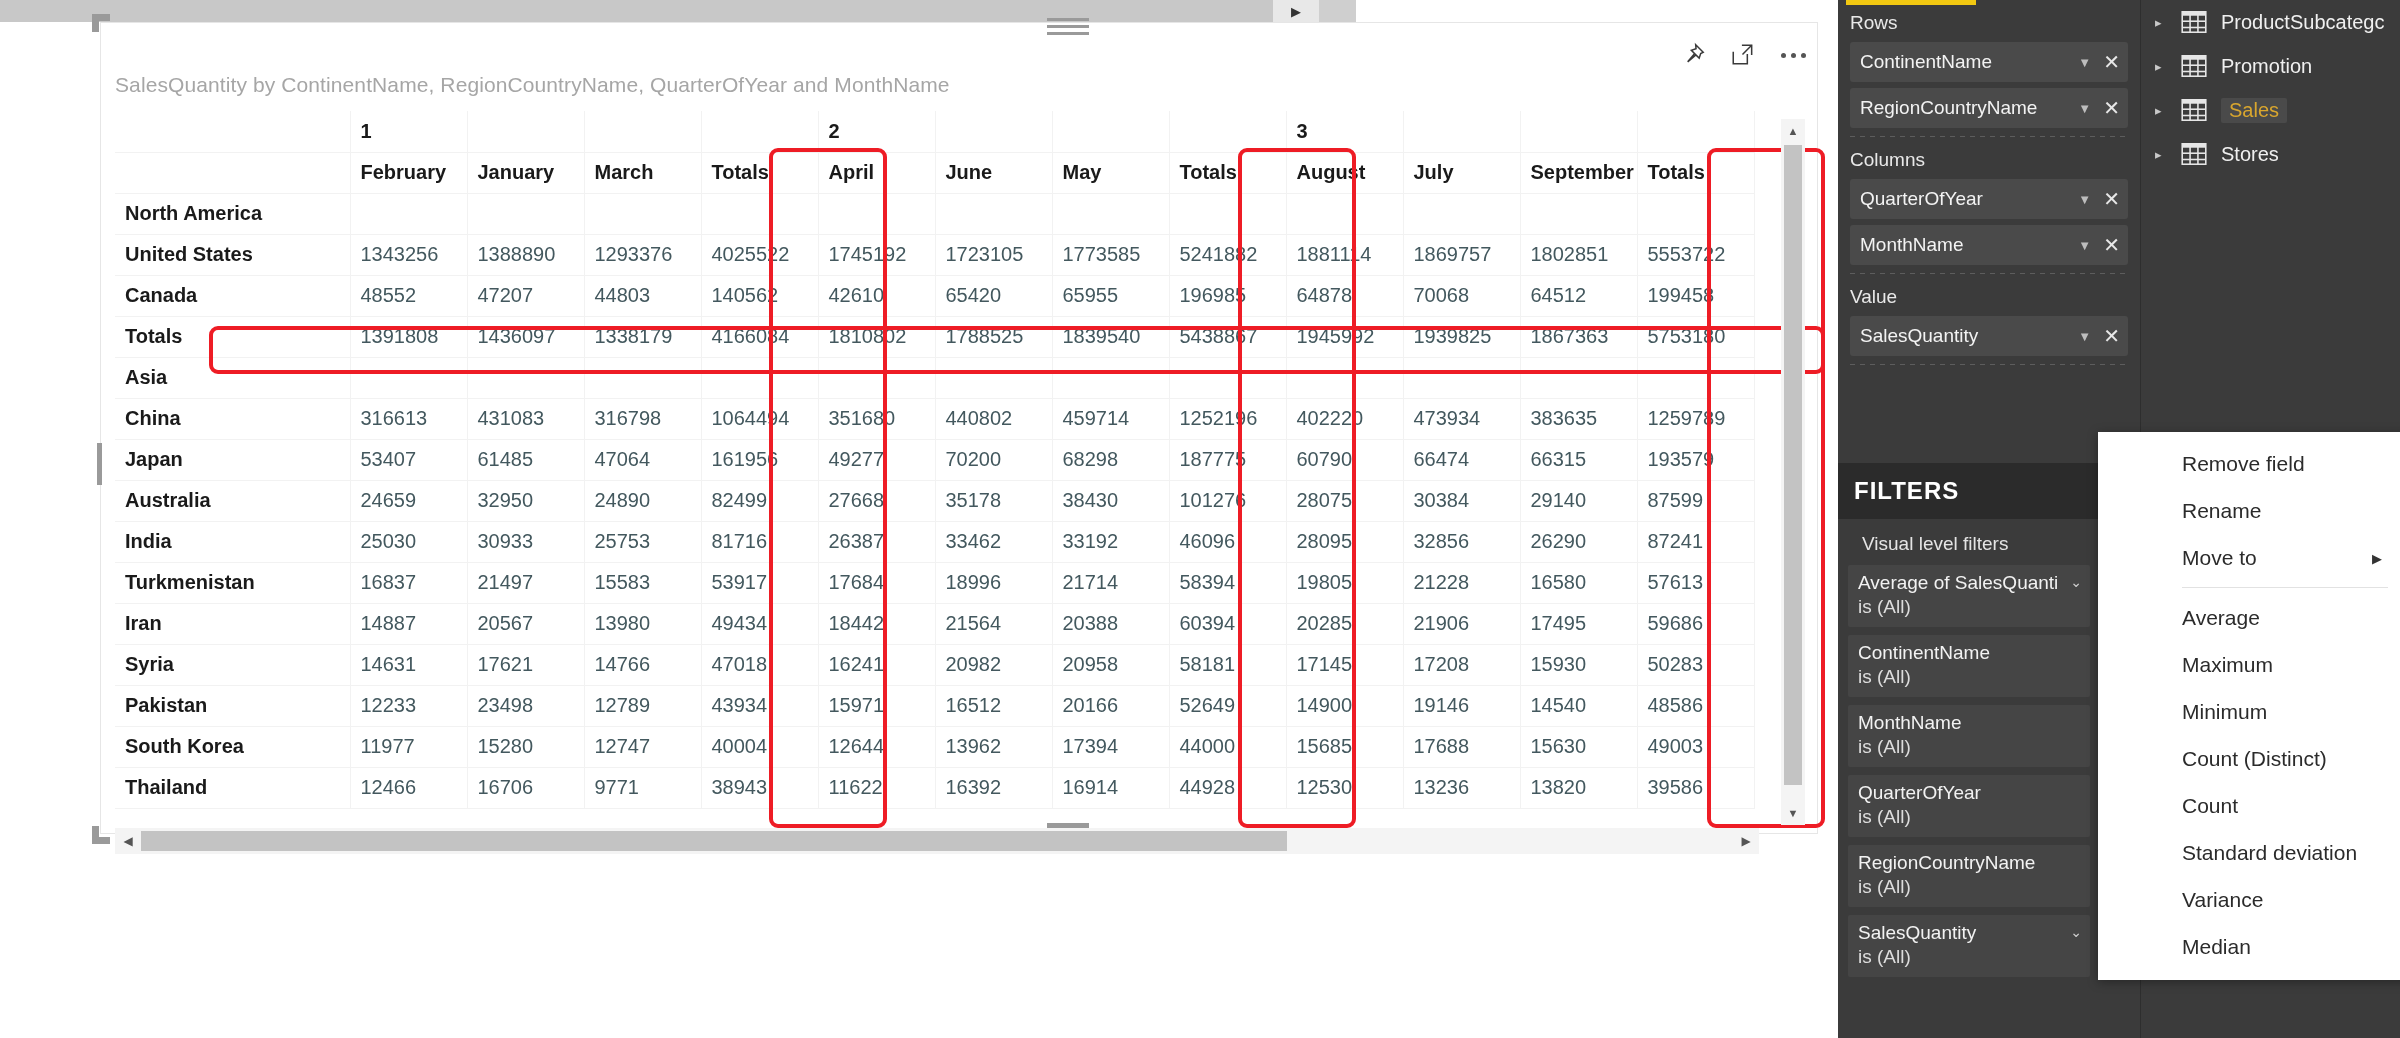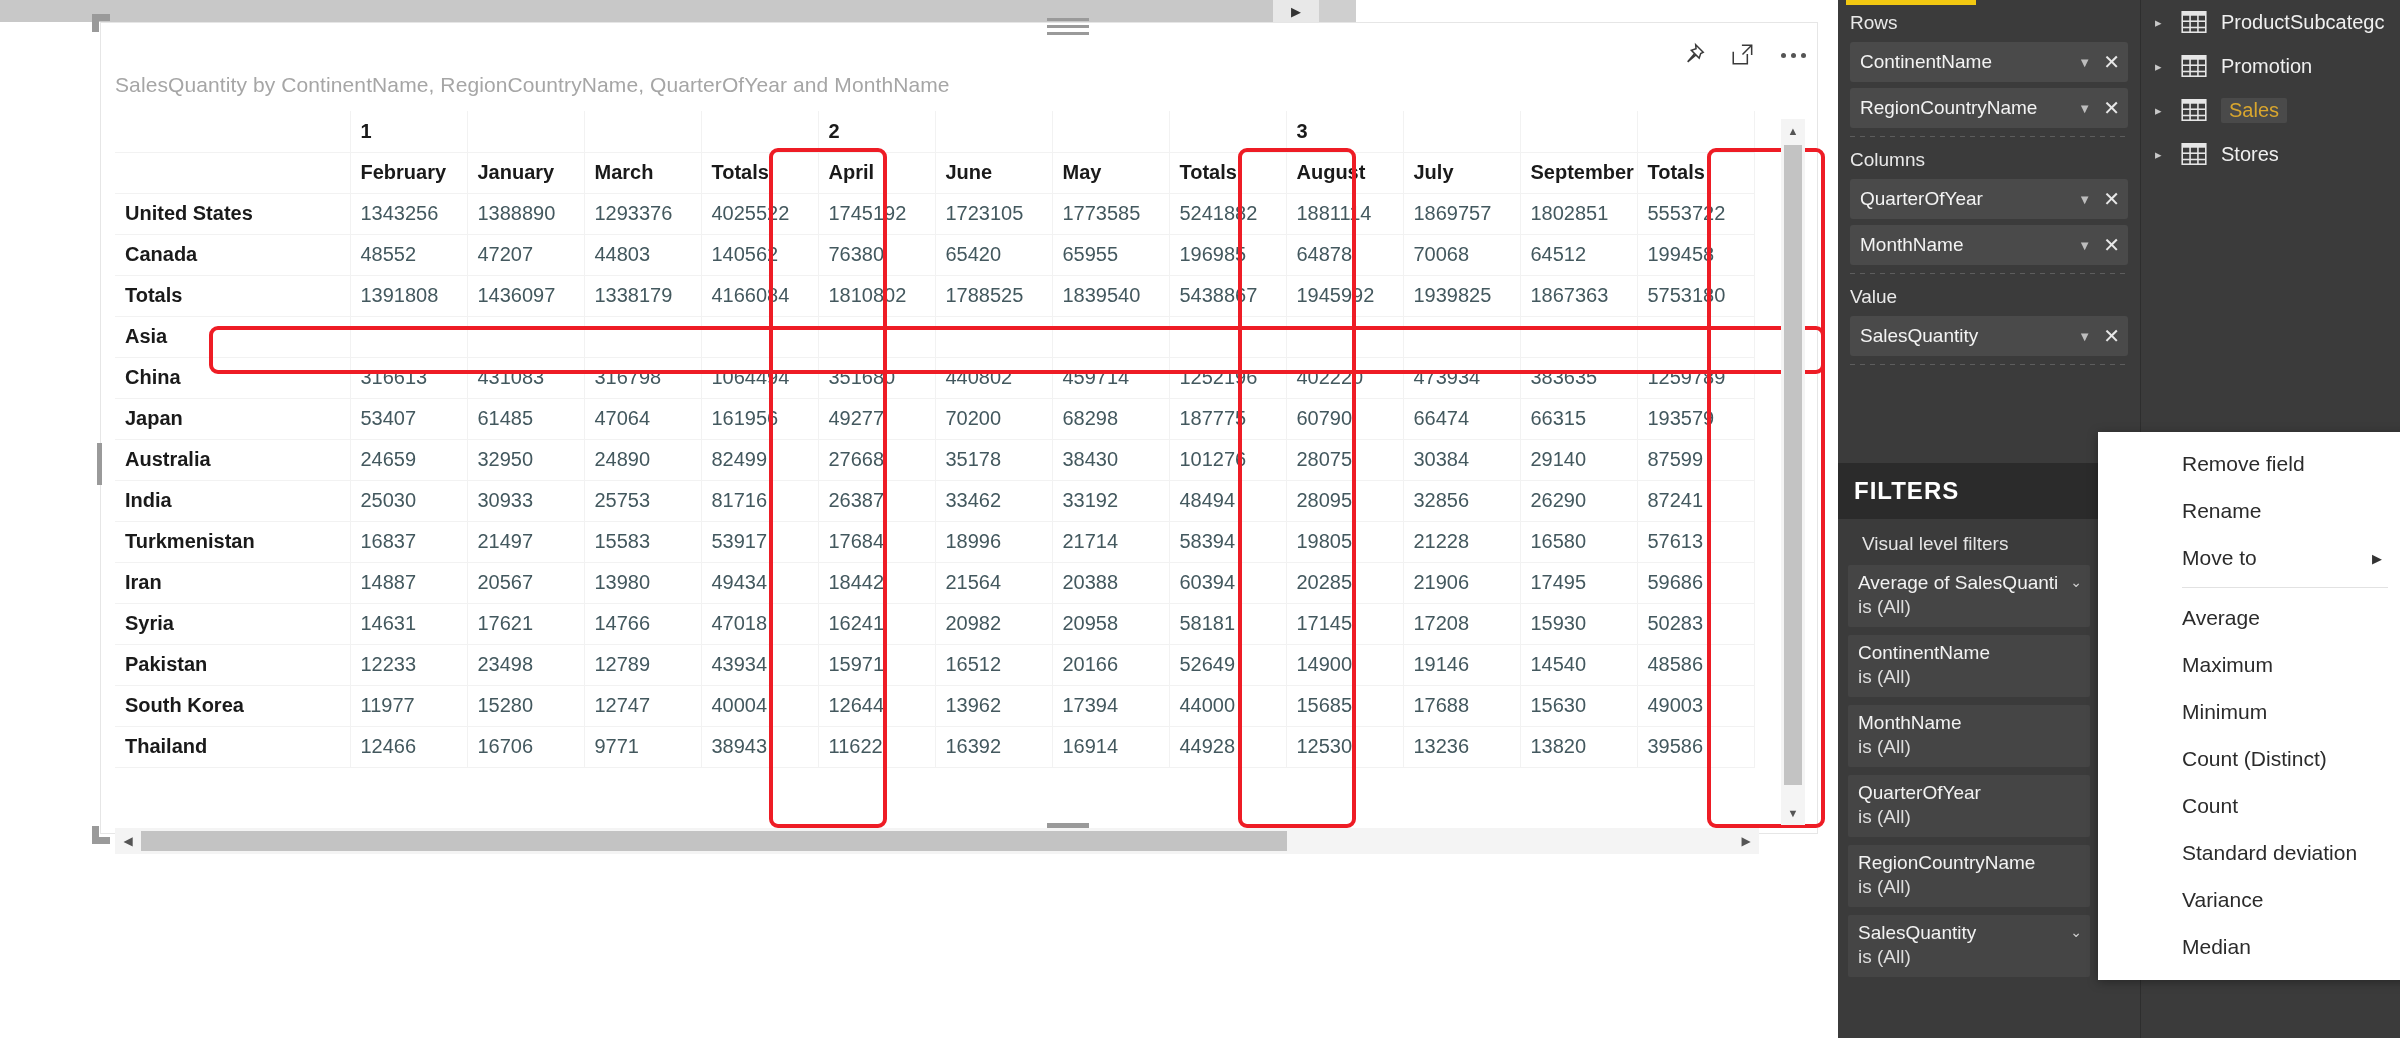--- a/index.html
+++ b/index.html
@@ -286,41 +286,56 @@
               <th class="mh">May</th>
               <th class="mh">Totals</th>
               <th class="mh">August</th>
               <th class="mh">July</th>
               <th class="mh">September</th>
               <th class="mh">Totals</th>
             </tr>
         </thead>
         <tbody id="matrix-body">
             <tr>
+              <td class="lbl-cont">North America</td>
+              <td class="num"></td>
+              <td class="num"></td>
+              <td class="num"></td>
+              <td class="num"></td>
+              <td class="num"></td>
+              <td class="num"></td>
+              <td class="num"></td>
+              <td class="num"></td>
+              <td class="num"></td>
+              <td class="num"></td>
+              <td class="num"></td>
+              <td class="num"></td>
+            </tr>
+            <tr>
               <td class="lbl-country">United States</td>
               <td class="num">1343256</td>
               <td class="num">1388890</td>
               <td class="num">1293376</td>
               <td class="num">4025522</td>
               <td class="num">1745192</td>
               <td class="num">1723105</td>
               <td class="num">1773585</td>
               <td class="num">5241882</td>
               <td class="num">1881114</td>
               <td class="num">1869757</td>
               <td class="num">1802851</td>
               <td class="num">5553722</td>
             </tr>
             <tr>
               <td class="lbl-country">Canada</td>
               <td class="num">48552</td>
               <td class="num">47207</td>
               <td class="num">44803</td>
               <td class="num">140562</td>
-              <td class="num">76380</td>
+              <td class="num">42610</td>
               <td class="num">65420</td>
               <td class="num">65955</td>
               <td class="num">196985</td>
               <td class="num">64878</td>
               <td class="num">70068</td>
               <td class="num">64512</td>
               <td class="num">199458</td>
             </tr>
             <tr>
               <td class="lbl-totals">Totals</td>
@@ -399,21 +414,21 @@
             </tr>
             <tr>
               <td class="lbl-country">India</td>
               <td class="num">25030</td>
               <td class="num">30933</td>
               <td class="num">25753</td>
               <td class="num">81716</td>
               <td class="num">26387</td>
               <td class="num">33462</td>
               <td class="num">33192</td>
-              <td class="num">48494</td>
+              <td class="num">46096</td>
               <td class="num">28095</td>
               <td class="num">32856</td>
               <td class="num">26290</td>
               <td class="num">87241</td>
             </tr>
             <tr>
               <td class="lbl-country">Turkmenistan</td>
               <td class="num">16837</td>
               <td class="num">21497</td>
               <td class="num">15583</td>

